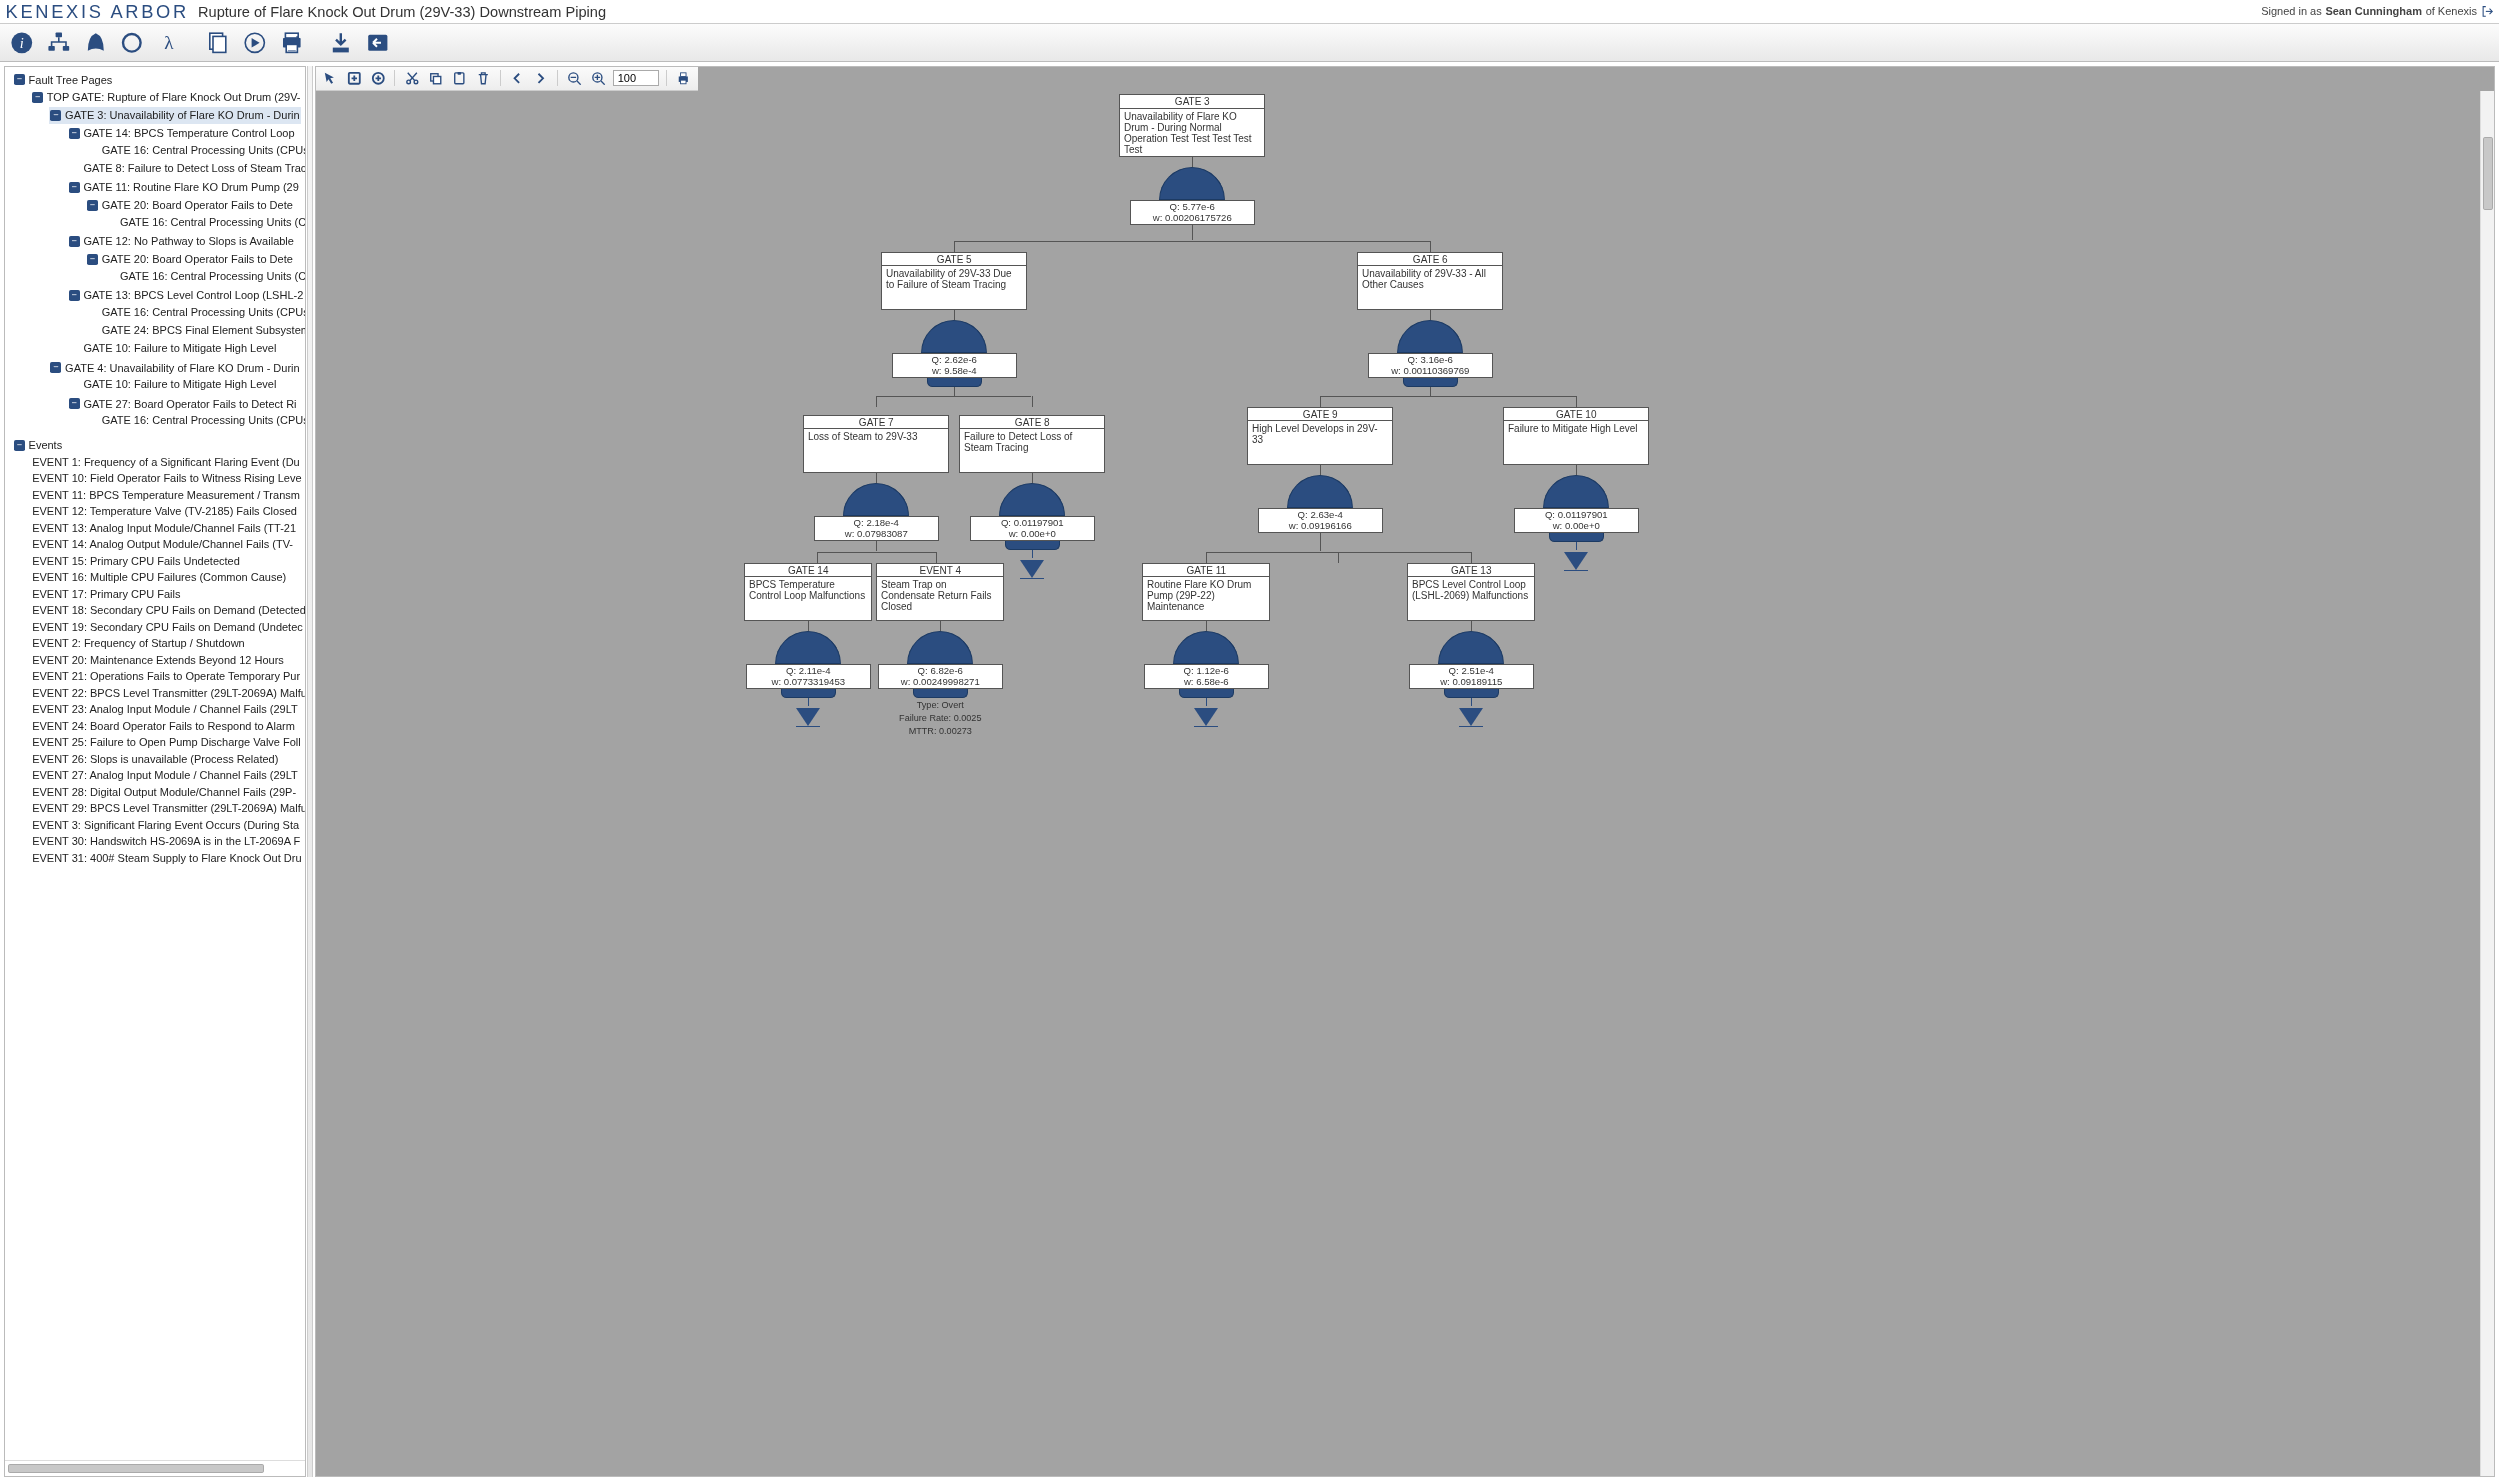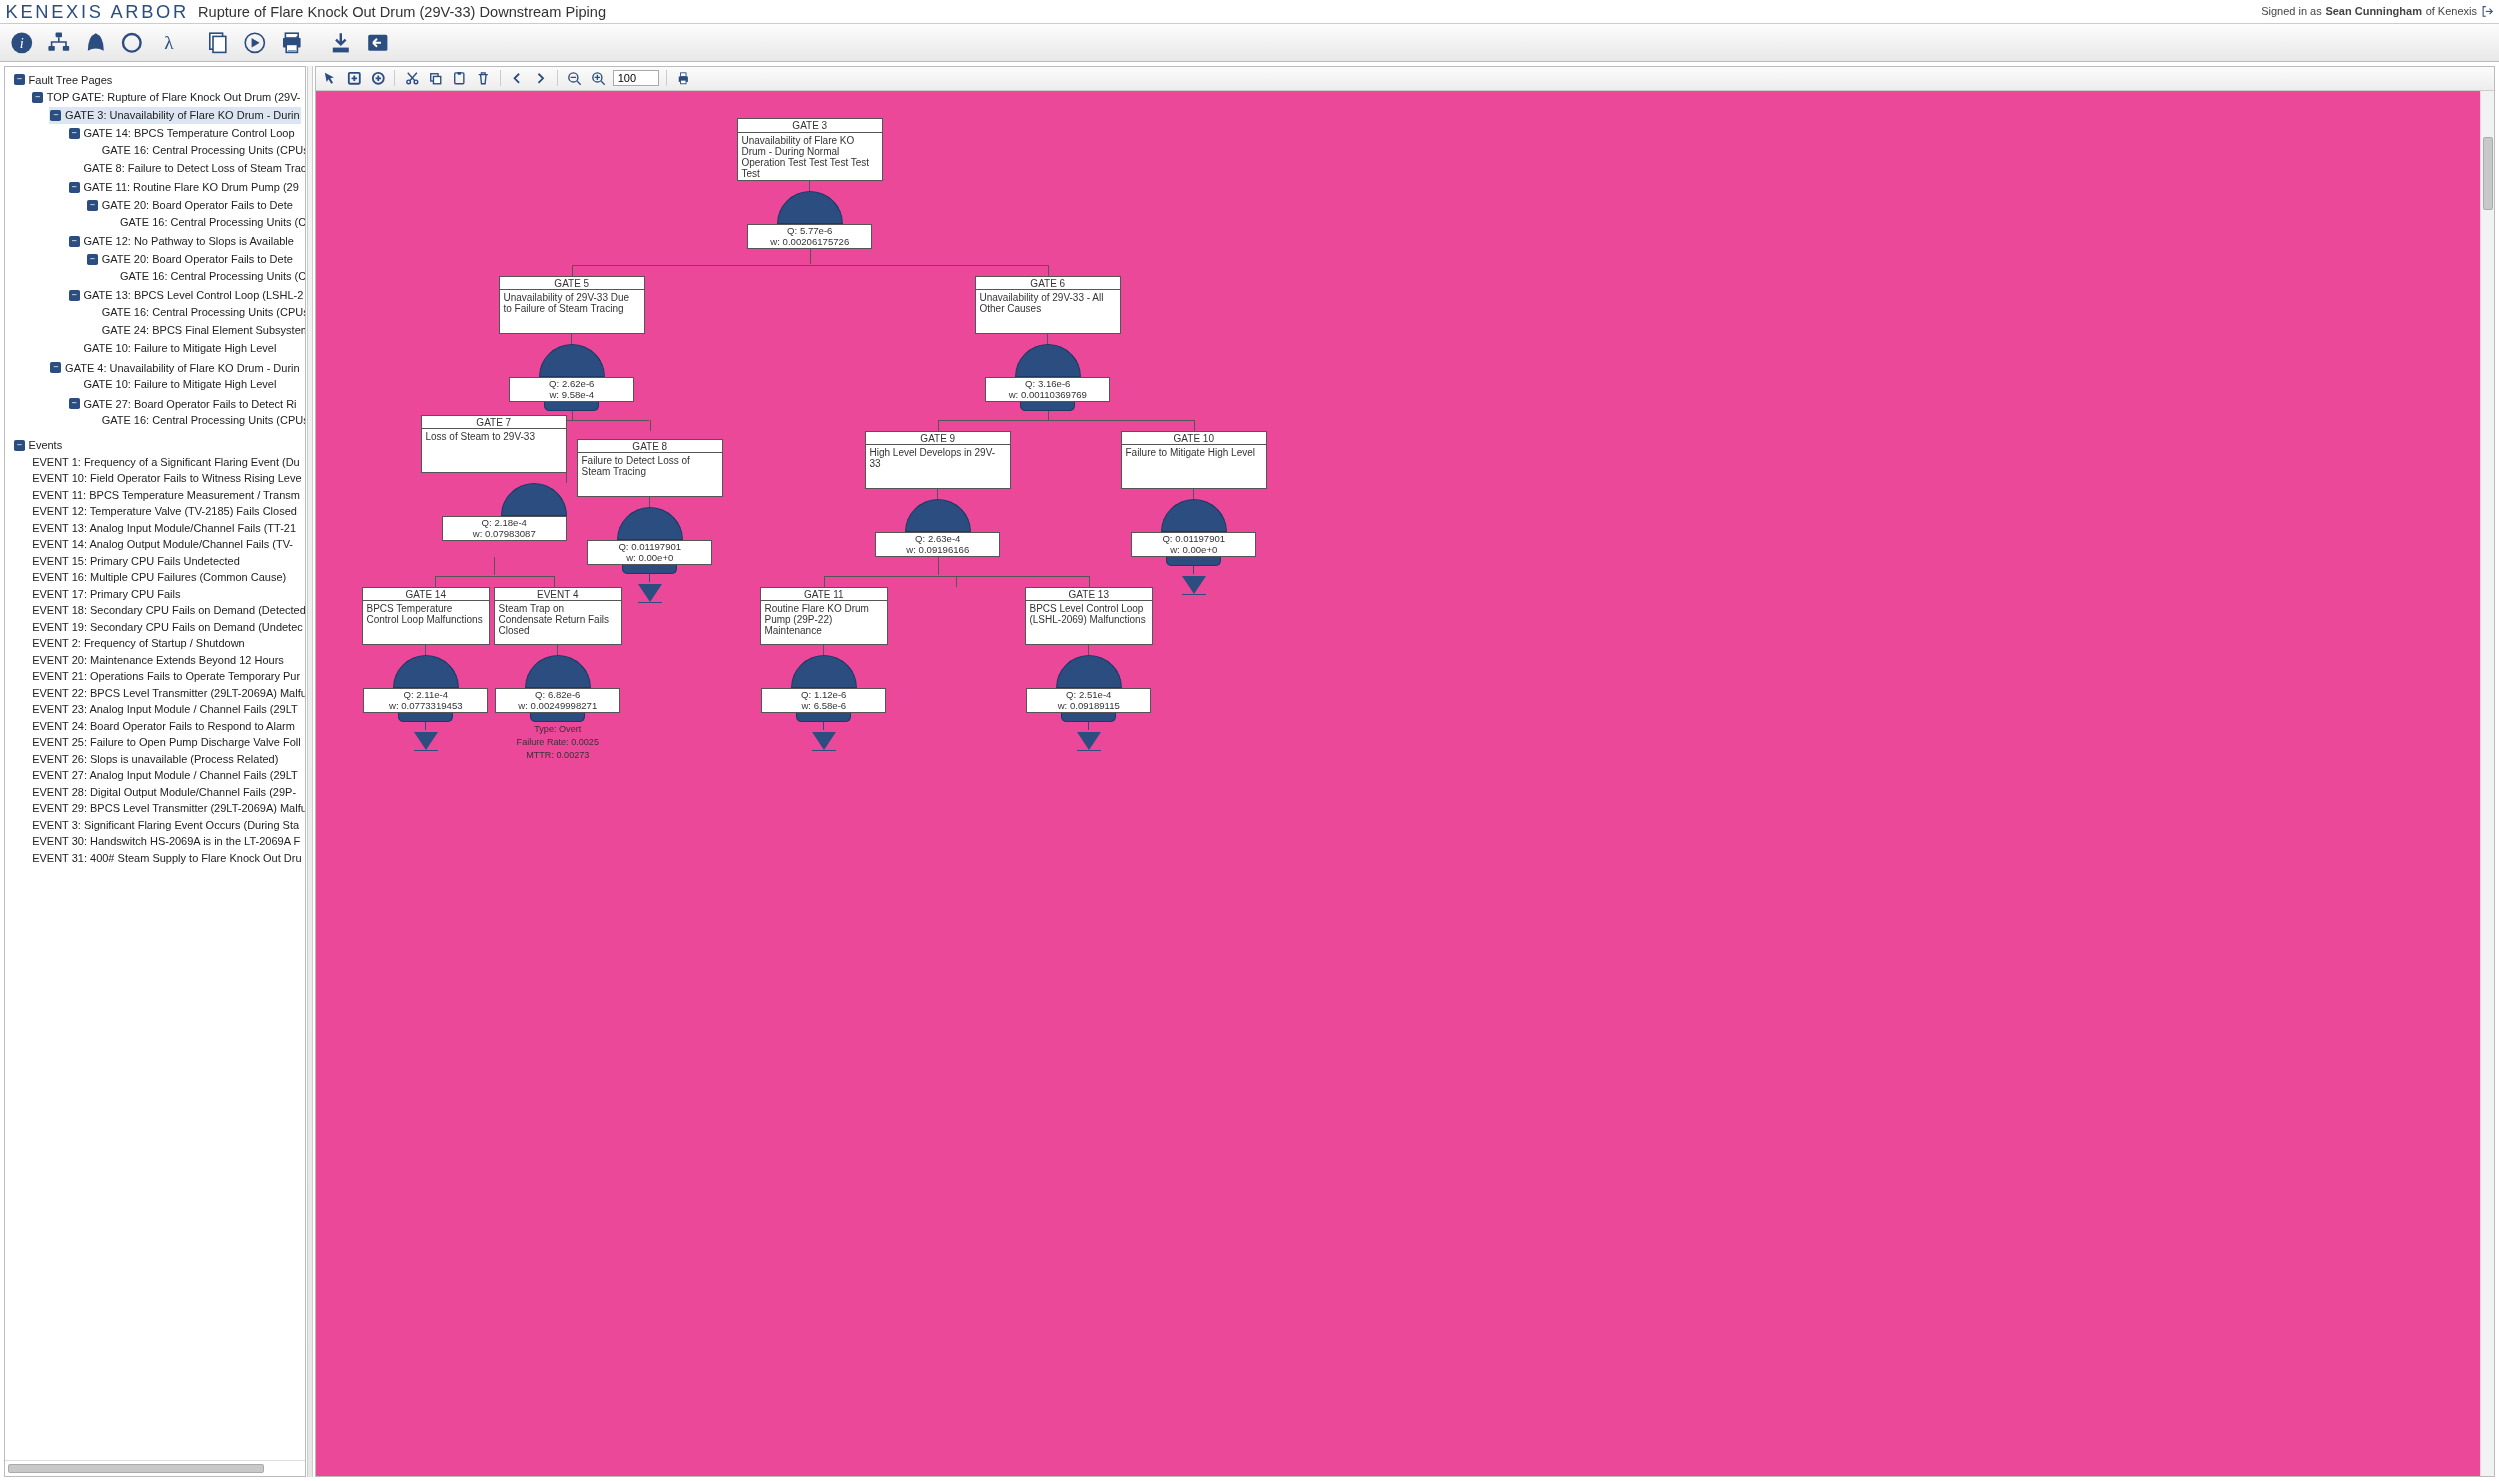--- a/index.html
+++ b/index.html
@@ -32,21 +32,21 @@
 .row.header-row { font-weight: 400; color: #1a1a1a; }
 .row.selected { background: #dce6f2; }
 .exp { width: 11px; height: 11px; display:inline-flex; align-items:center; justify-content:center; background:#2b4d80; color:#fff; font-size:9.1px; line-height:9.1px; border-radius:1.8px; cursor:pointer; }
 .exp.blank { background: transparent; }
 .tree-label { font-size: 11px; color: #222; }
 .hscroll { height: 16.5px; border-top: 0.9px solid #ddd; display:flex; align-items:center; }
 .hscroll .thumb { height: 9.1px; background:#c8c8c8; border:0.9px solid #aaa; border-radius:1.8px; width: 256px; margin-left: 3.7px; }
 
 .splitter { width: 5.5px; background: linear-gradient(#f4f4f4,#e6e6e6); border-left:0.9px solid #ccc; border-right:0.9px solid #ccc; margin: 3.7px 0; cursor: col-resize; }
 
-.canvas-pane { flex: 1; margin: 3.7px 3.7px 3.7px 1.8px; border: 0.9px solid #bbb; display:flex; flex-direction:column; background:#ec4899; position:relative; }
+.canvas-pane { flex: 1; margin: 3.7px 3.7px 3.7px 1.8px; border: 0.9px solid #bbb; display:flex; flex-direction:row; background:#a3a3a3; position:relative; }
 .canvas-toolbar { height: 24px; border-bottom: 0.9px solid #ccc; background: linear-gradient(#fbfbfb,#ededed); display:flex; align-items:center; padding: 0 5.5px; gap: 5.5px; }
 .ct-btn { width: 18.3px; height: 18.3px; display:flex; align-items:center; justify-content:center; background:transparent; border:none; cursor:pointer; color:#2b4d80; border-radius:1.8px; }
 .ct-sep { width: 0.9px; height: 16.5px; background: #ccc; margin: 0 1.8px; }
 .zoom-input { width: 46px; height: 16.5px; font-size: 11px; border: 0.9px solid #aaa; padding: 0 3.7px; }
 
 .canvas-scroll { flex:1; overflow:auto; position:relative; }
 .canvas { position:relative; width: 1372px; height: 759px; }
 
 .vscroll { position:absolute; right:0; top:24px; bottom:0; width:14.6px; background:#f2f2f2; border-left:0.9px solid #ddd; }
 .vscroll .vthumb { position:absolute; left:1.8px; right:1.8px; top: 46px; height: 73px; background:#c8c8c8; border:0.9px solid #aaa; border-radius:1.8px; }
@@ -507,21 +507,21 @@
           <div class="descbox">Unavailability of 29V-33 - All Other Causes</div>
           <div class="gate-line"></div>
             <div class="gate or"></div>
           <div class="resbox">
               <div>Q: 3.16e-6</div>
               <div>w: 0.00110369769</div>
             </div>
           <div class="tab"></div>
         </div>
 
-        <div class="node" style="left:105px; top:324px;align-items:flex-end;">
+        <div class="node" style="left:105px; top:348px;">
           <div class="titlebox">GATE 7</div>
           <div class="descbox">Loss of Steam to 29V-33</div>
           <div class="gate-line"></div>
             <div class="gate or"></div>
           <div class="resbox">
               <div>Q: 2.18e-4</div>
               <div>w: 0.07983087</div>
             </div>
         </div>
         <div class="node" style="left:261px; top:348px;">

